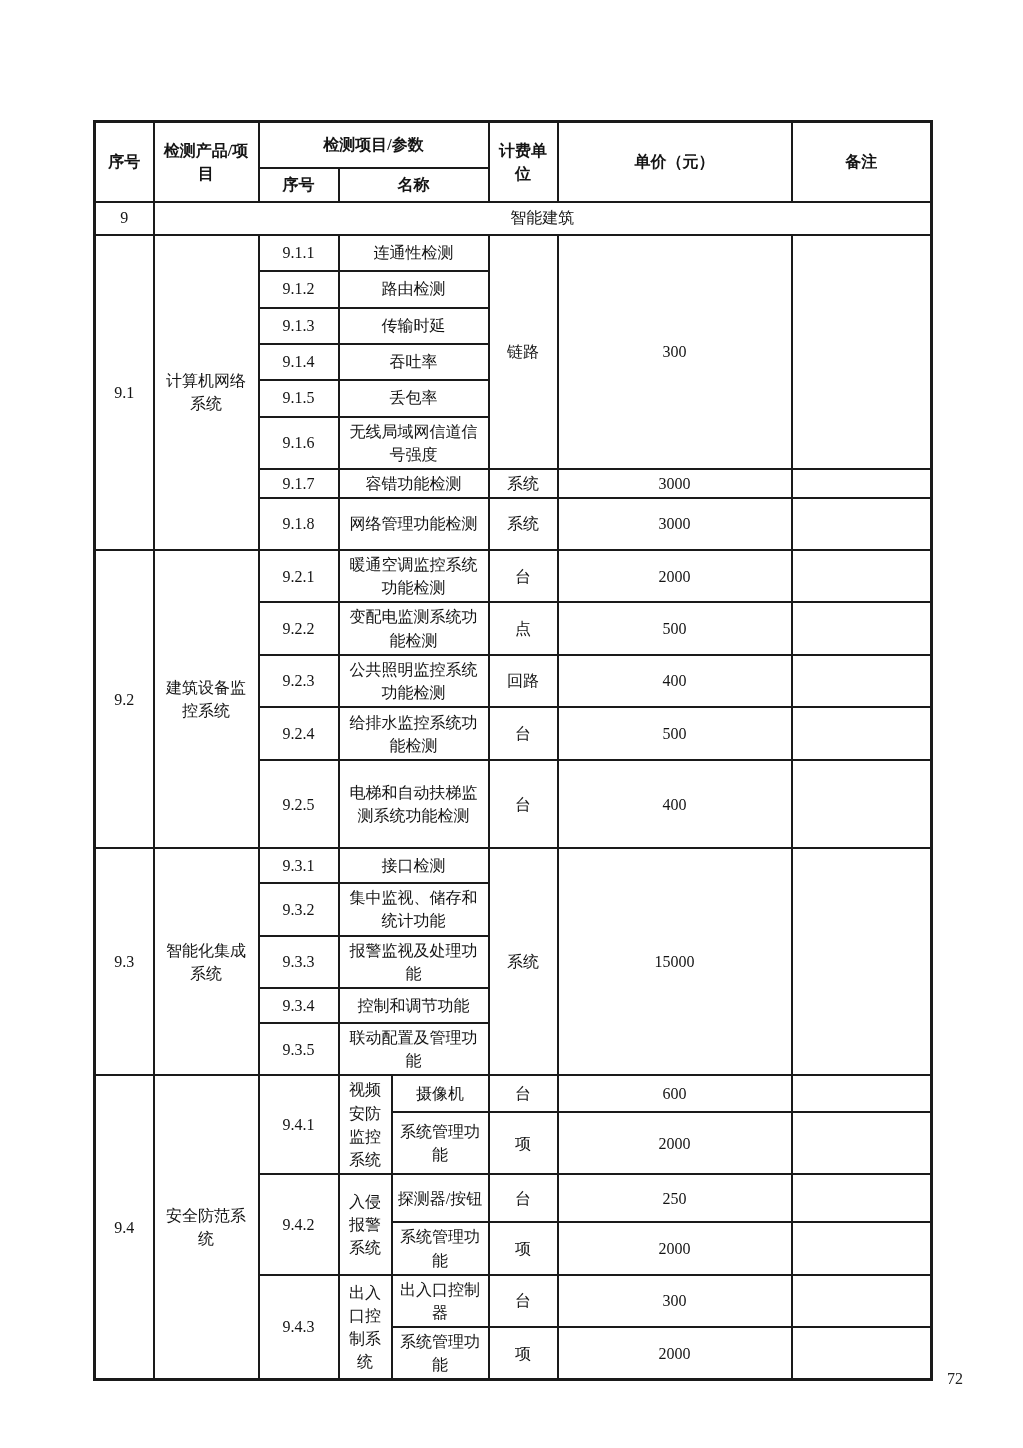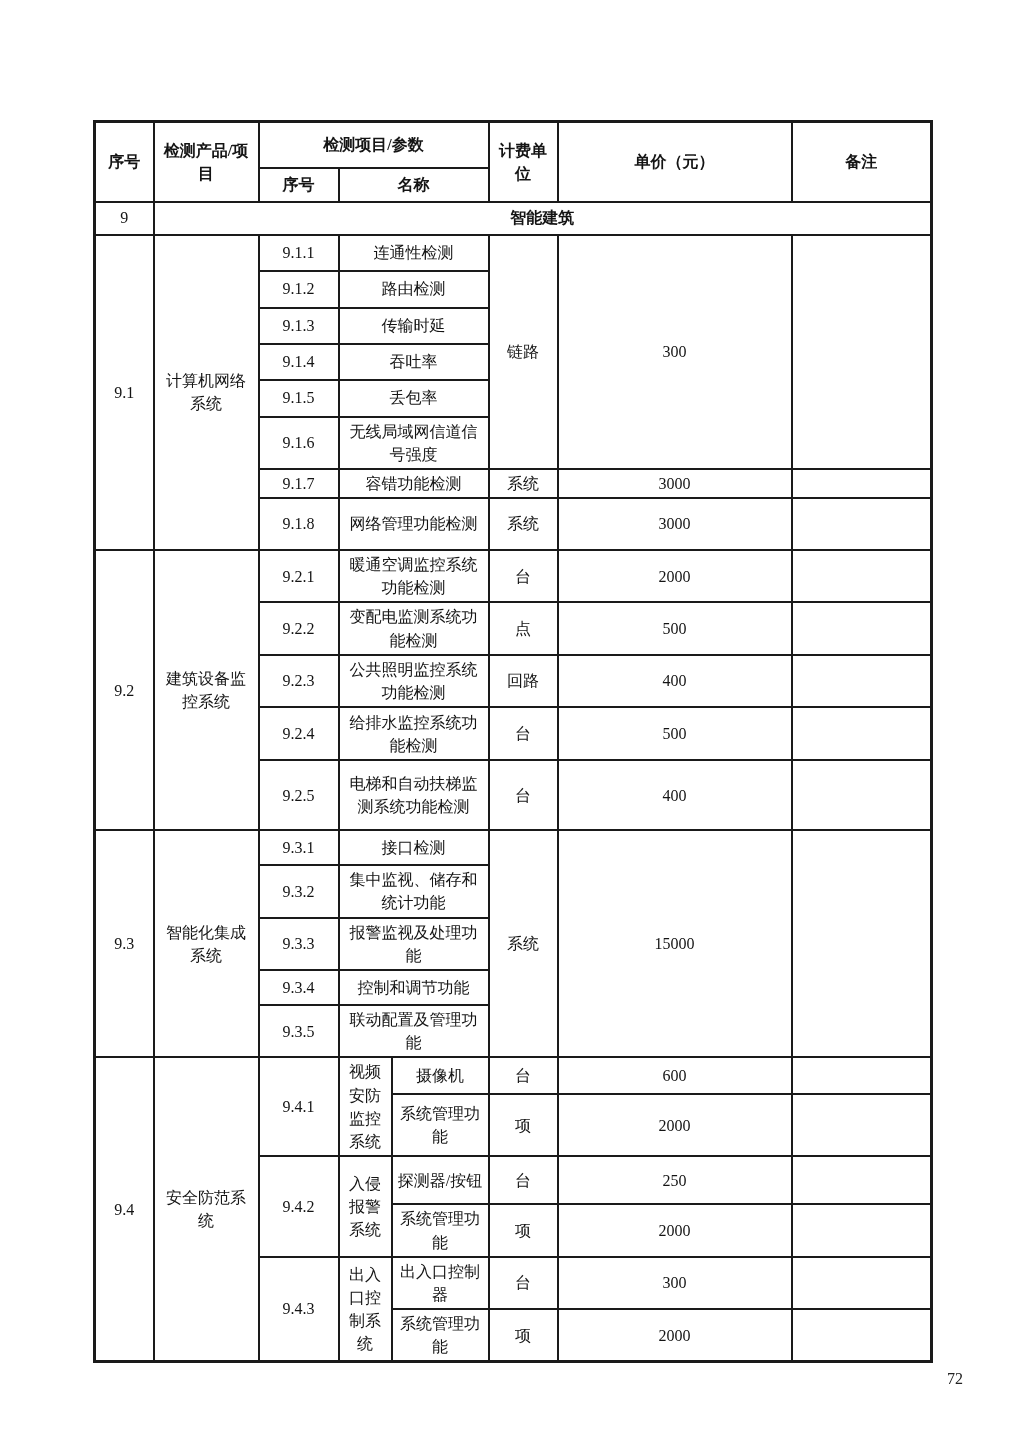--- a/index.html
+++ b/index.html
@@ -24,21 +24,21 @@
     vertical-align: middle; text-align: center;
     padding: 2px 4px; overflow: hidden;
   }
   .hd { font-weight: bold; }
   .hd-unit { padding: 2px 11px; }
   .c-serial { text-align: center; }
   .c-product { text-align: justify; word-break: break-all; padding: 2px 8px; }
   .c-name { text-align: justify; word-break: break-all; padding: 2px 12px; }
   .c-sysname { text-align: justify; word-break: break-all; padding: 2px 4px; border-radius: 17px; }
   .c-subname { text-align: justify; word-break: break-all; padding: 2px 10px; border-radius: 9px; }
-  .cat-name { text-align: left; font-weight: bold; padding: 2px 10px; }
+  .cat-name { text-align: left; font-weight: normal; padding: 2px 10px; }
   .c-price, .c-unit { text-align: center; }
   .page-number { position: absolute; left: 947px; top: 1370px; font-size: 16px; color: #222; }
 </style>
 </head>
 <body>
 
 <div class="page">
 
   <table class="fee">
     <colgroup>
@@ -138,21 +138,21 @@
       <td class="c-price">400</td>
       <td class="c-remark"></td>
     </tr>
     <tr style="height:53px">
       <td class="c-serial">9.2.4</td>
       <td class="c-name" colspan="2">给排水监控系统功能检测</td>
       <td class="c-unit">台</td>
       <td class="c-price">500</td>
       <td class="c-remark"></td>
     </tr>
-    <tr style="height:70px">
+    <tr style="height:88px">
       <td class="c-serial">9.2.5</td>
       <td class="c-name" colspan="2">电梯和自动扶梯监测系统功能检测</td>
       <td class="c-unit">台</td>
       <td class="c-price">400</td>
       <td class="c-remark"></td>
     </tr>
 
     <tr style="height:35px">
       <td class="c-serial" rowspan="5">9.3</td>
       <td class="c-product" rowspan="5">智能化集成系统</td>

